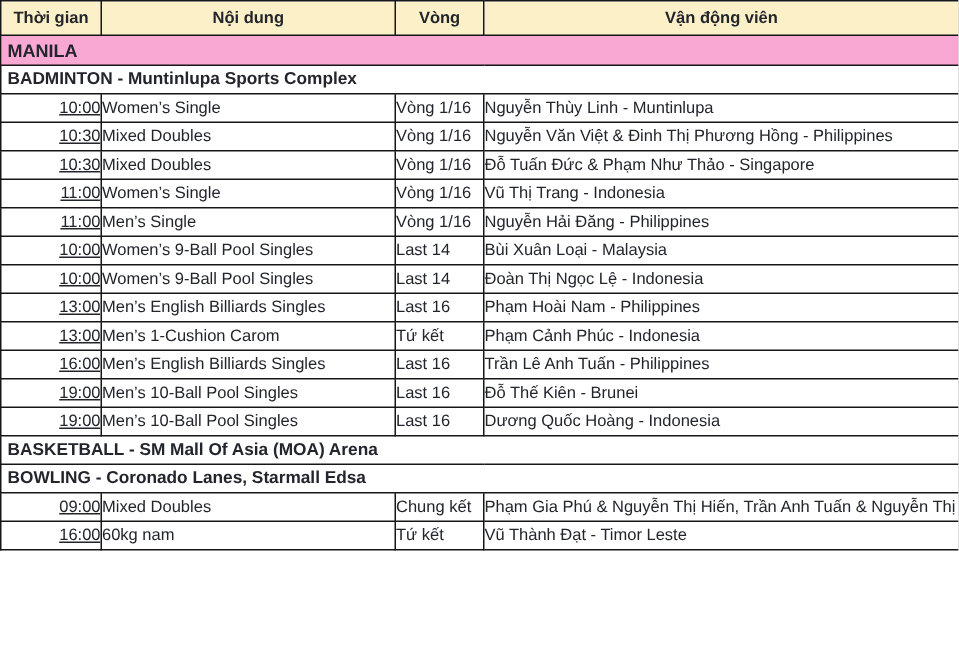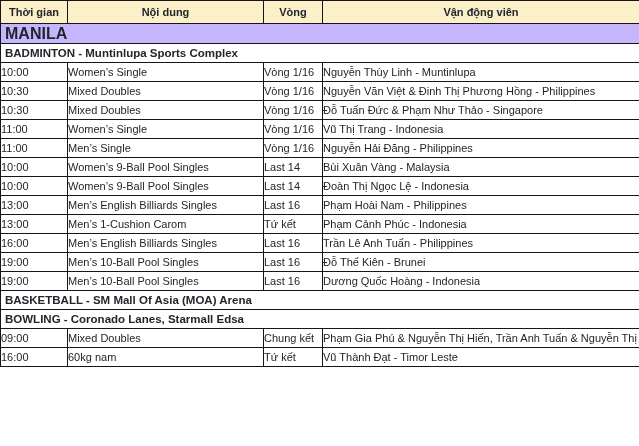--- a/index.html
+++ b/index.html
@@ -25,35 +25,35 @@
     vertical-align: middle;
   }
   thead th {
     background: #fbf0c8;
     height: 22px;
     font-weight: bold;
     text-align: center;
     font-size: 11.5px;
   }
   tr.city-row td {
-    background: #c4b5fd;
+    background: #f9a8d4;
     font-weight: bold;
     height: 19px;
     padding-left: 4px;
-    font-size: 16px;
+    font-size: 12px;
   }
   tr.section-row td {
     background: #ffffff;
     font-weight: bold;
     height: 18px;
     padding-left: 4px;
     font-size: 11.5px;
   }
   tr.data-row td { height: 18px; background: #ffffff; }
-  td.c-time { text-align: left; }
+  td.c-time { text-align: right; text-decoration: underline; }
   td.c-event { padding-left: 5px; }
   td.c-round { text-align: left; }
   td.c-athletes { padding-left: 5px; }
 </style>
 </head>
 <body>
 
 <div class="screen">
   <table class="schedule">
     <colgroup>
@@ -104,21 +104,21 @@
         <tr class="data-row">
           <td class="c-time">11:00</td>
           <td class="c-event">Men’s Single</td>
           <td class="c-round">Vòng 1/16</td>
           <td class="c-athletes">Nguyễn Hải Đăng - Philippines</td>
         </tr>
         <tr class="data-row">
           <td class="c-time">10:00</td>
           <td class="c-event">Women’s 9-Ball Pool Singles</td>
           <td class="c-round">Last 14</td>
-          <td class="c-athletes">Bùi Xuân Vàng - Malaysia</td>
+          <td class="c-athletes">Bùi Xuân Loại - Malaysia</td>
         </tr>
         <tr class="data-row">
           <td class="c-time">10:00</td>
           <td class="c-event">Women’s 9-Ball Pool Singles</td>
           <td class="c-round">Last 14</td>
           <td class="c-athletes">Đoàn Thị Ngọc Lệ - Indonesia</td>
         </tr>
         <tr class="data-row">
           <td class="c-time">13:00</td>
           <td class="c-event">Men’s English Billiards Singles</td>

